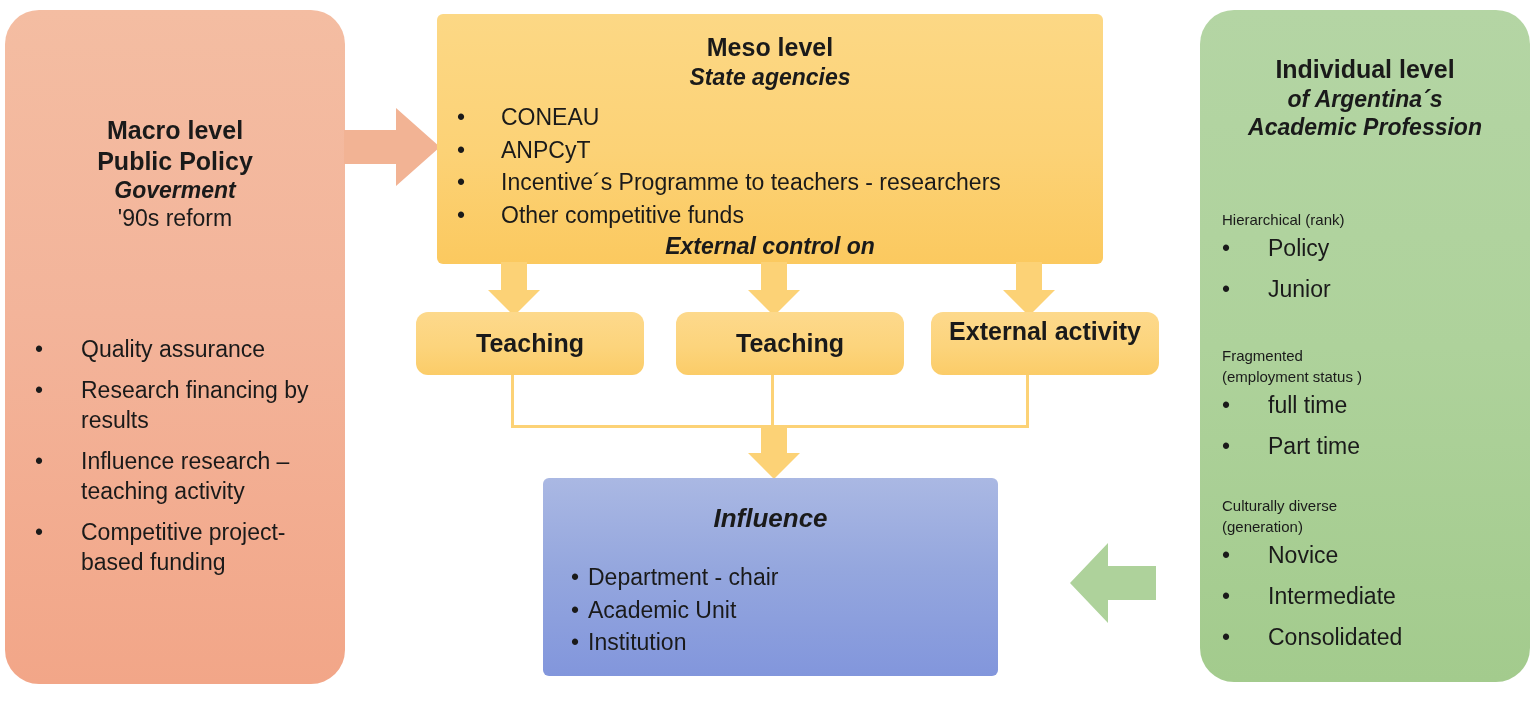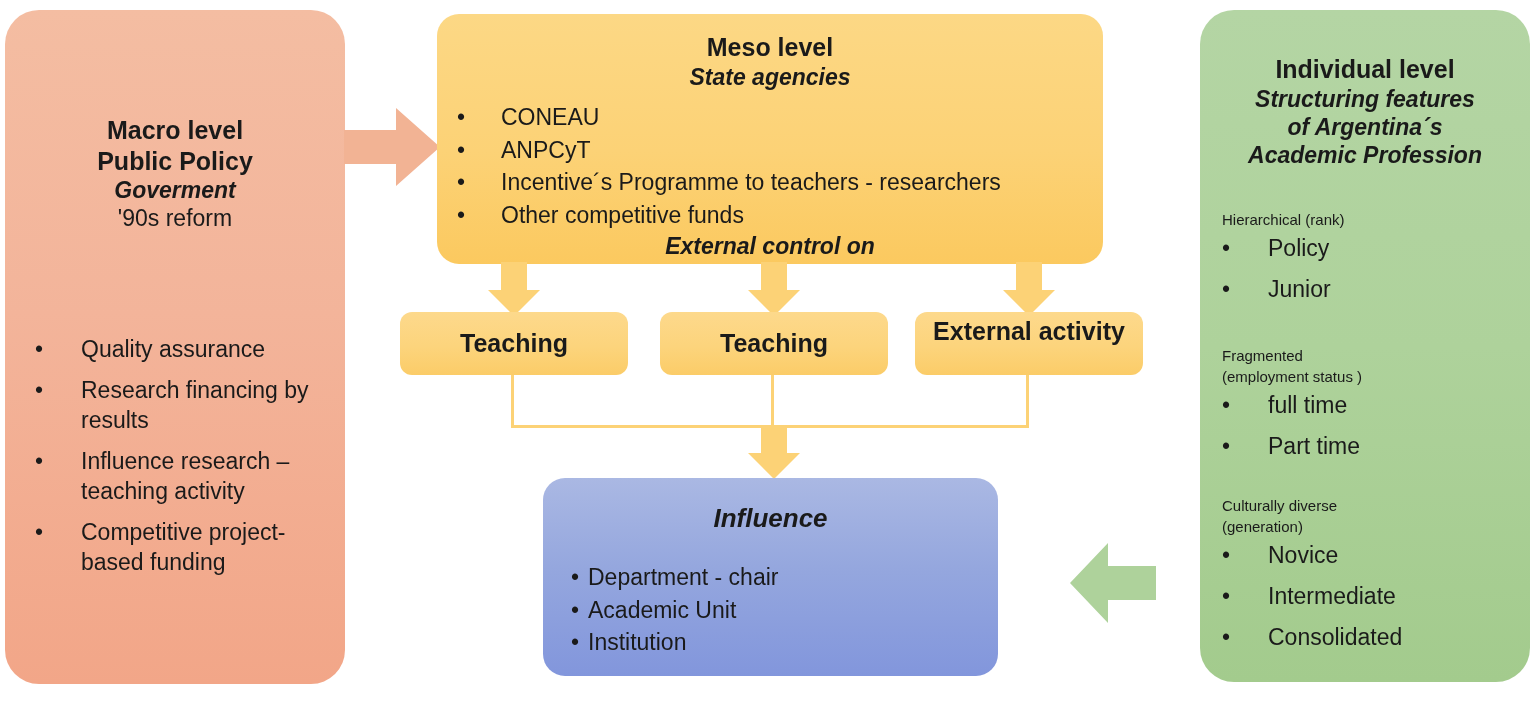--- a/index.html
+++ b/index.html
@@ -18,22 +18,22 @@
     background: #ffffff;
     overflow: hidden;
   }
 
   
   .box {
     position: absolute;
     box-sizing: border-box;
   }
   .rounded-lg { border-radius: 34px; }
-  .rounded-md { border-radius: 22px; }
-  .rounded-sm { border-radius: 12px; }
+  .rounded-md { border-radius: 6px; }
+  .rounded-sm { border-radius: 12px; margin-left: 16px; }
 
   .salmon {
     background: linear-gradient(180deg, #f4bda2 0%, #f3b49a 45%, #f2a688 100%);
   }
   .yellow {
     background: linear-gradient(180deg, #fcd885 0%, #fcd276 55%, #fbc95f 100%);
   }
   .yellow-small {
     background: linear-gradient(180deg, #fdd98c 0%, #fcd47c 55%, #fbcc68 100%);
   }
@@ -251,21 +251,20 @@
   <div class="arrow" style="left:1070px; top:543px;">
     <svg width="86" height="80" viewBox="0 0 86 80">
       <polygon points="86,23 38,23 38,0 0,40 38,80 38,57 86,57" fill="#aed29b"></polygon>
     </svg>
   </div>
 
   <div class="box rounded-lg green" style="left:1200px; top:10px; width:330px; height:672px;">
 
     <div class="title-block" style="top:44px;">
       <div class="t-bold">Individual level</div>
-      <div class="t-bolditalic">Structuring features</div>
       <div class="t-bolditalic">of Argentina´s</div>
       <div class="t-bolditalic">Academic Profession</div>
     </div>
 
     <div style="position:absolute; left:22px; top:200px; width:300px;">
       <div class="sub-head">Hierarchical (rank)</div>
       <ul class="blist wide" style="margin-top:4px;">
         <li>
           <span class="bullet">•</span>
           <span class="txt">Policy</span>

